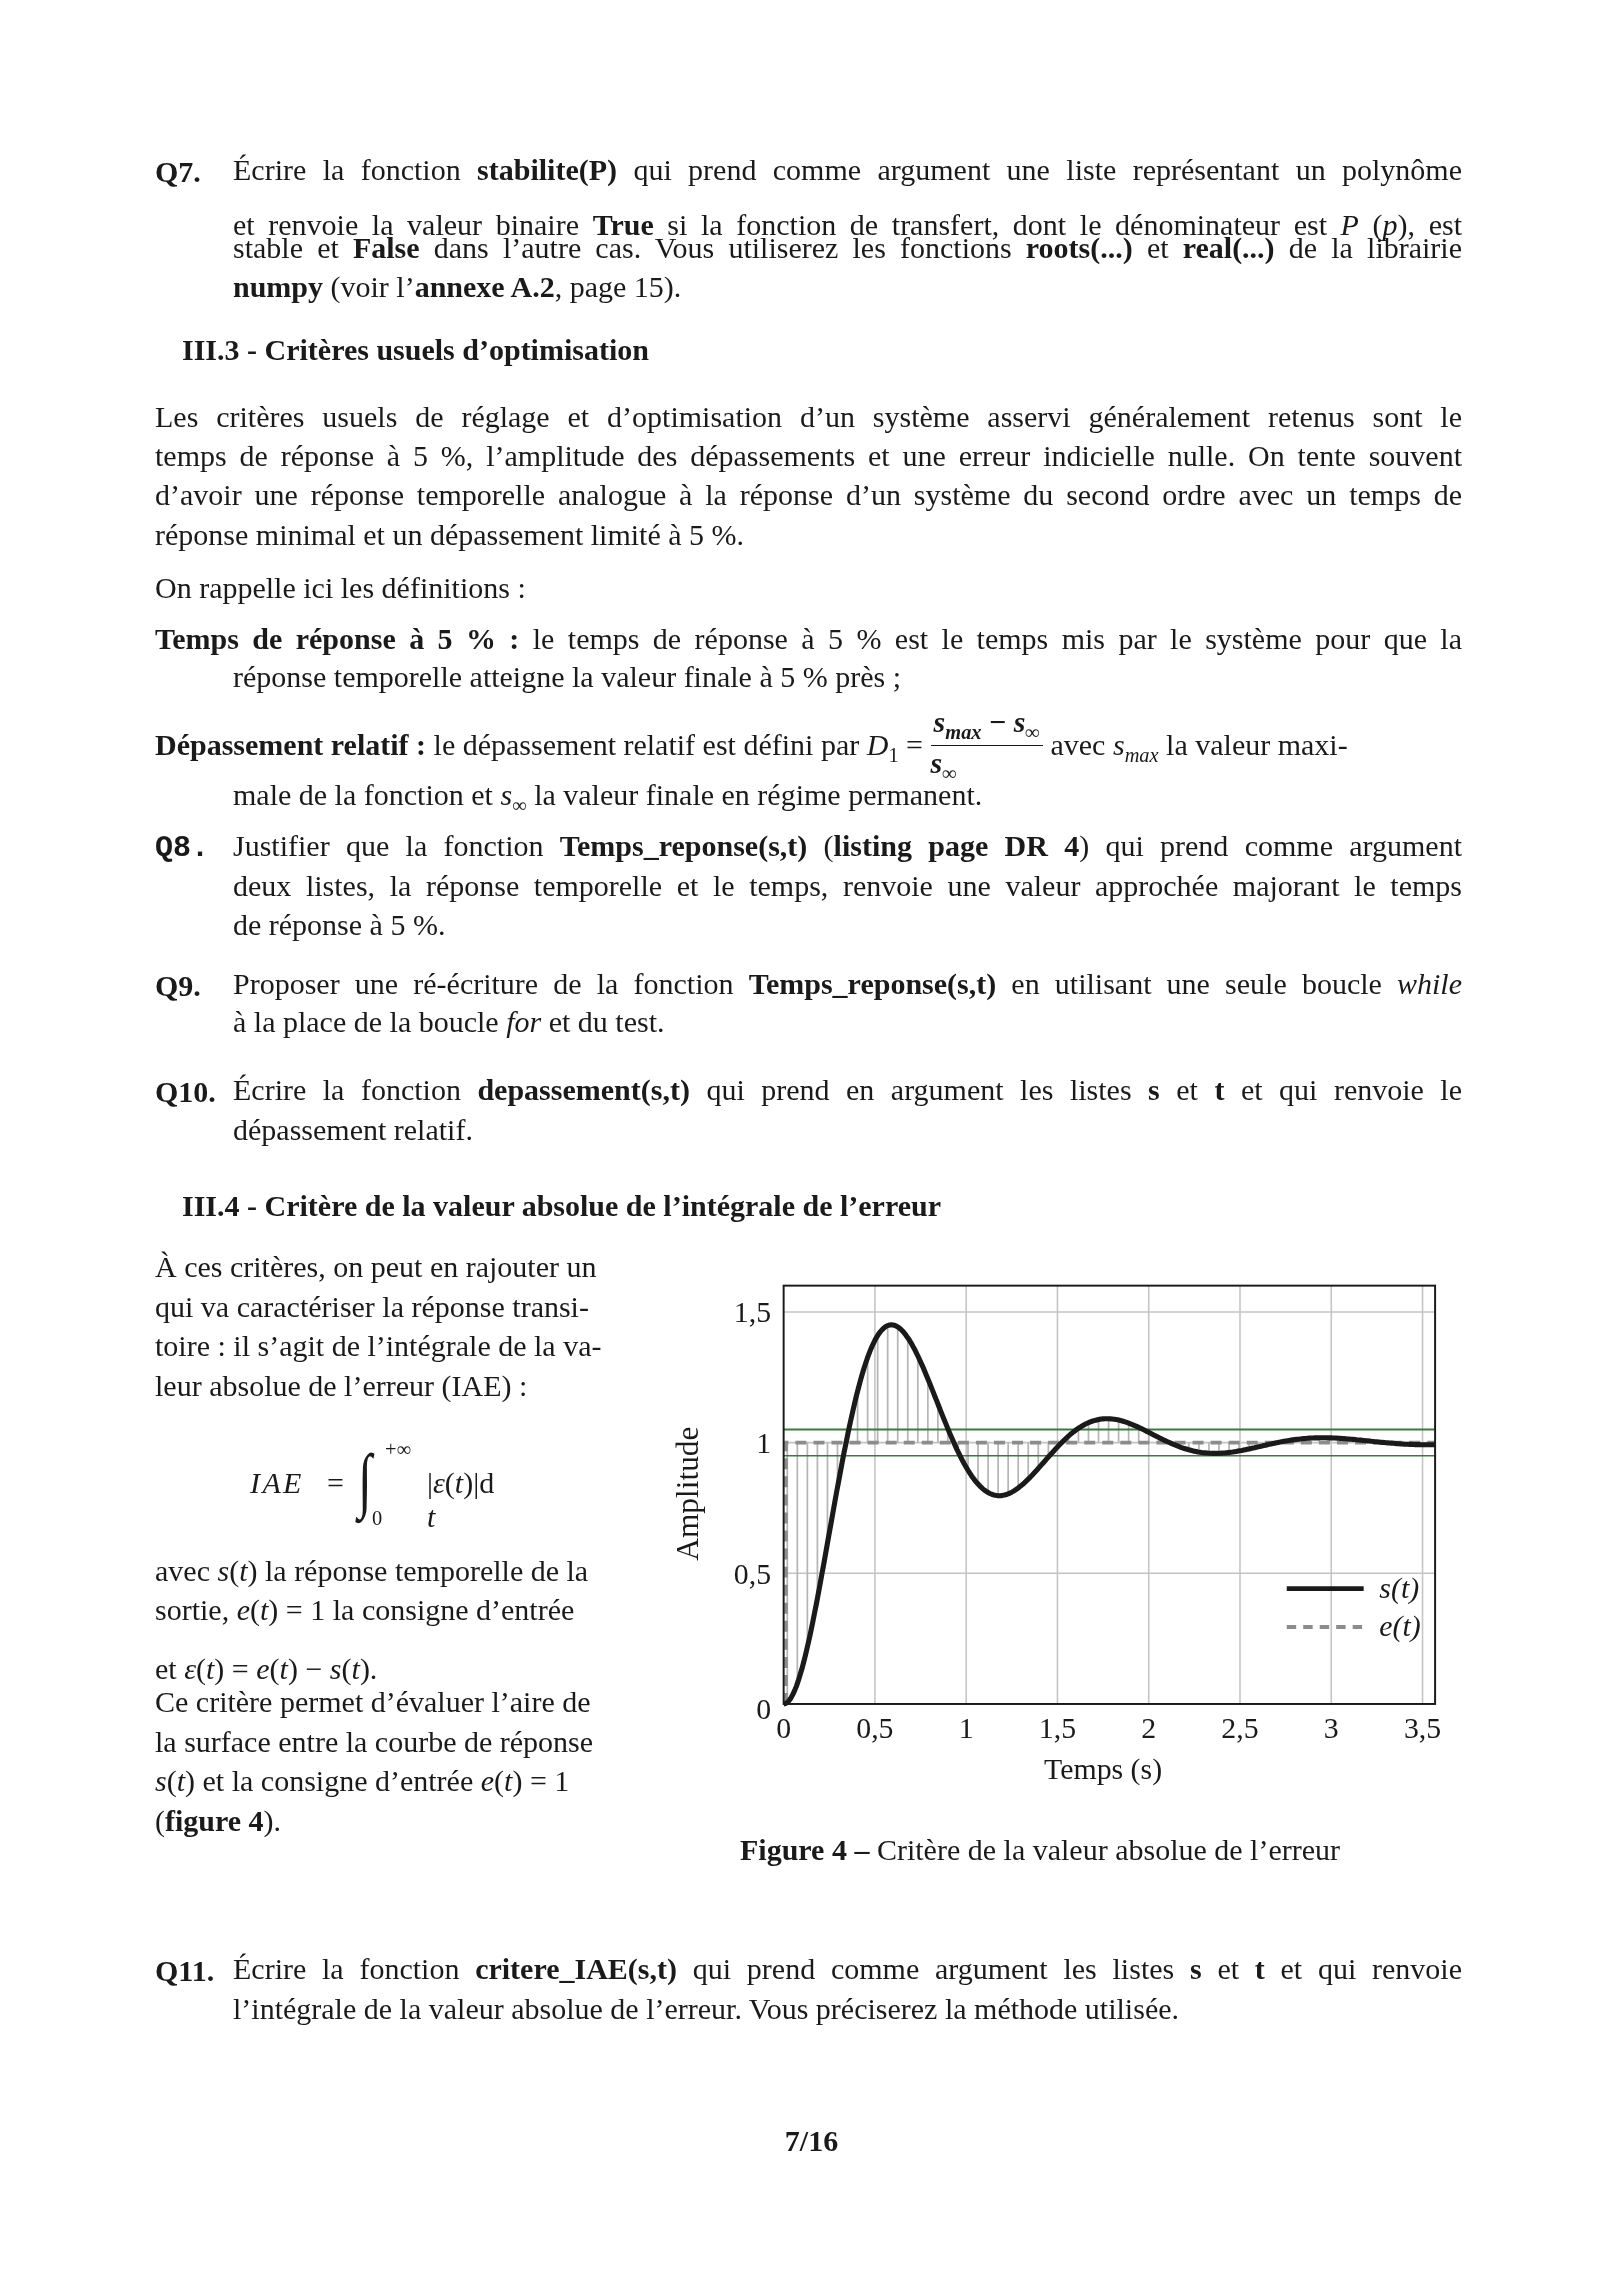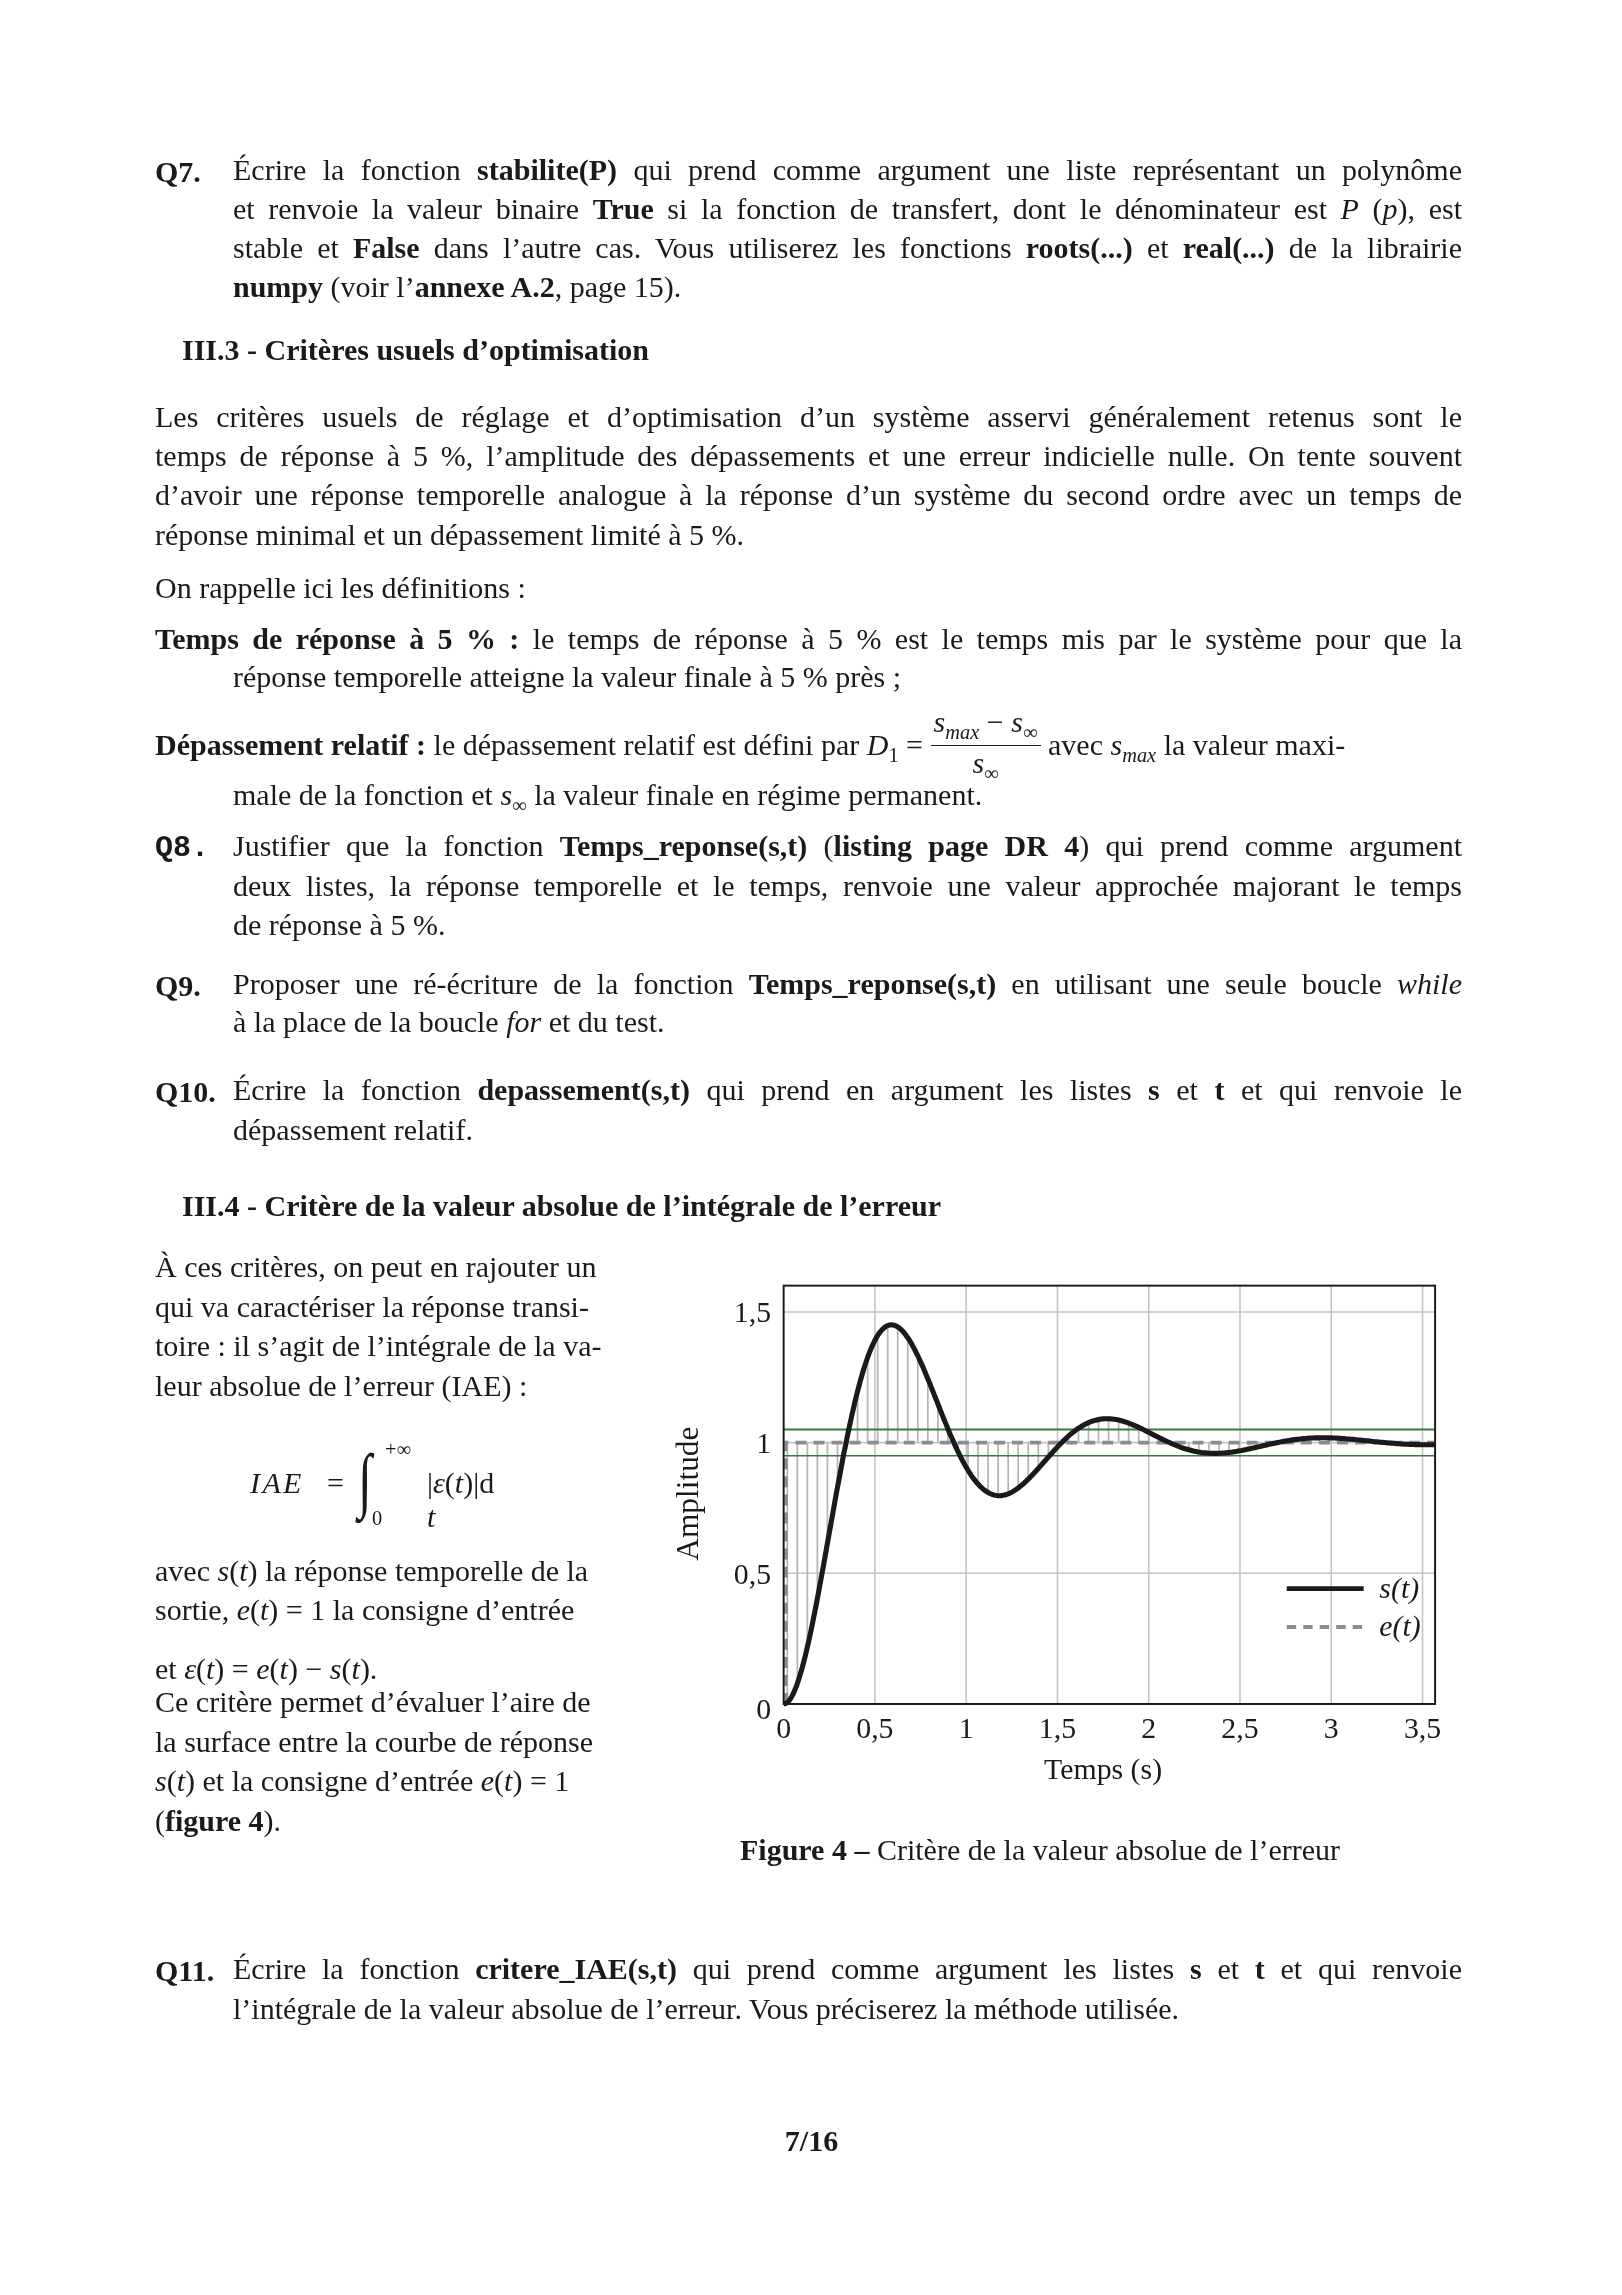--- a/index.html
+++ b/index.html
@@ -4,36 +4,36 @@
 <style>
   html, body { margin: 0; padding: 0; background: #ffffff; }
   body { width: 1623px; height: 2295px; position: relative; overflow: hidden;
          font-family: "Liberation Serif", "DejaVu Serif", serif; color: #1a1a1a; }
   .line { position: absolute; font-size: 30px; line-height: 1; white-space: nowrap; }
   .just { text-align: justify; text-align-last: justify; }
   .qlabel { position: absolute; font-weight: bold; font-size: 30px; left: 155px; }
   .head { position: absolute; left: 155px; font-weight: bold; font-size: 30px; margin-left: 27px; }
   b { font-weight: bold; }
   i { font-style: italic; }
-  .frac { display: inline-block; vertical-align: middle; text-align: center; position: relative; top: -3.1px; }
+  .frac { display: inline-block; vertical-align: middle; position: relative; top: -3.1px; font-weight: bold; }
   .frac .num { display: block; border-bottom: 1.6px solid #1a1a1a; padding: 0 3.1px 3.1px 3.1px; }
   .frac .den { display: block; padding-top: 1.6px; }
   sub { font-size: 20.4px; }
   .mathblock { position: absolute; font-size: 30px; }
   #chart-svg { position: absolute; left: 0; top: 0; }
   .pagenum { position: absolute; left: 0; width: 1623px; text-align: center; font-weight: bold; font-size: 30px; }
   .caption { position: absolute; font-size: 30px; white-space: nowrap; }
 </style>
 </head>
 <body>
 
 <div class="qlabel" style="top:155px;">Q7.</div>
 <div id="q7-lines">
     <div class="line just" style="width: 1229px; left: 233px; top: 155px;"><span>Écrire la fonction </span><b>stabilite(P)</b><span> qui prend comme argument une liste représentant un polynôme</span></div>
-    <div class="line just" style="width: 1229px; left: 233px; top: 194px;"><span>et renvoie la valeur binaire </span><b>True</b><span> si la fonction de transfert, dont le dénominateur est </span><i>P</i><span> (</span><i>p</i><span>),  est</span></div>
+    <div class="line just" style="width: 1229px; left: 233px; top: 210px;"><span>et renvoie la valeur binaire </span><b>True</b><span> si la fonction de transfert, dont le dénominateur est </span><i>P</i><span> (</span><i>p</i><span>),  est</span></div>
     <div class="line just" style="width: 1229px; left: 233px; top: 233px; font-family: Liberation Serif, serif;"><span>stable et </span><b>False</b><span> dans l’autre cas. Vous utiliserez les fonctions </span><b>roots(...)</b><span> et </span><b>real(...)</b><span> de la librairie</span></div>
     <div class="line" style="left: 233px; top: 272px;"><b>numpy</b><span> (voir l’</span><b>annexe A.2</b><span>, page 15).</span></div>
   </div>
 
 <div class="head" style="top:333px;">III.3 - Critères usuels d’optimisation</div>
 <div id="s3-para">
     <div class="line just" style="width: 1307px; left: 155px; top: 402px;"><span>Les critères usuels de réglage et d’optimisation d’un système asservi généralement retenus sont le</span></div>
     <div class="line just" style="width: 1307px; left: 155px; top: 441px;"><span>temps de réponse à 5 %, l’amplitude des dépassements et une erreur indicielle nulle. On tente souvent</span></div>
     <div class="line just" style="width: 1307px; left: 155px; top: 480px;"><span>d’avoir une réponse temporelle analogue à la réponse d’un système du second ordre avec un temps de</span></div>
     <div class="line" style="left: 155px; top: 520px;"><span>réponse minimal et un dépassement limité à 5 %.</span></div>

